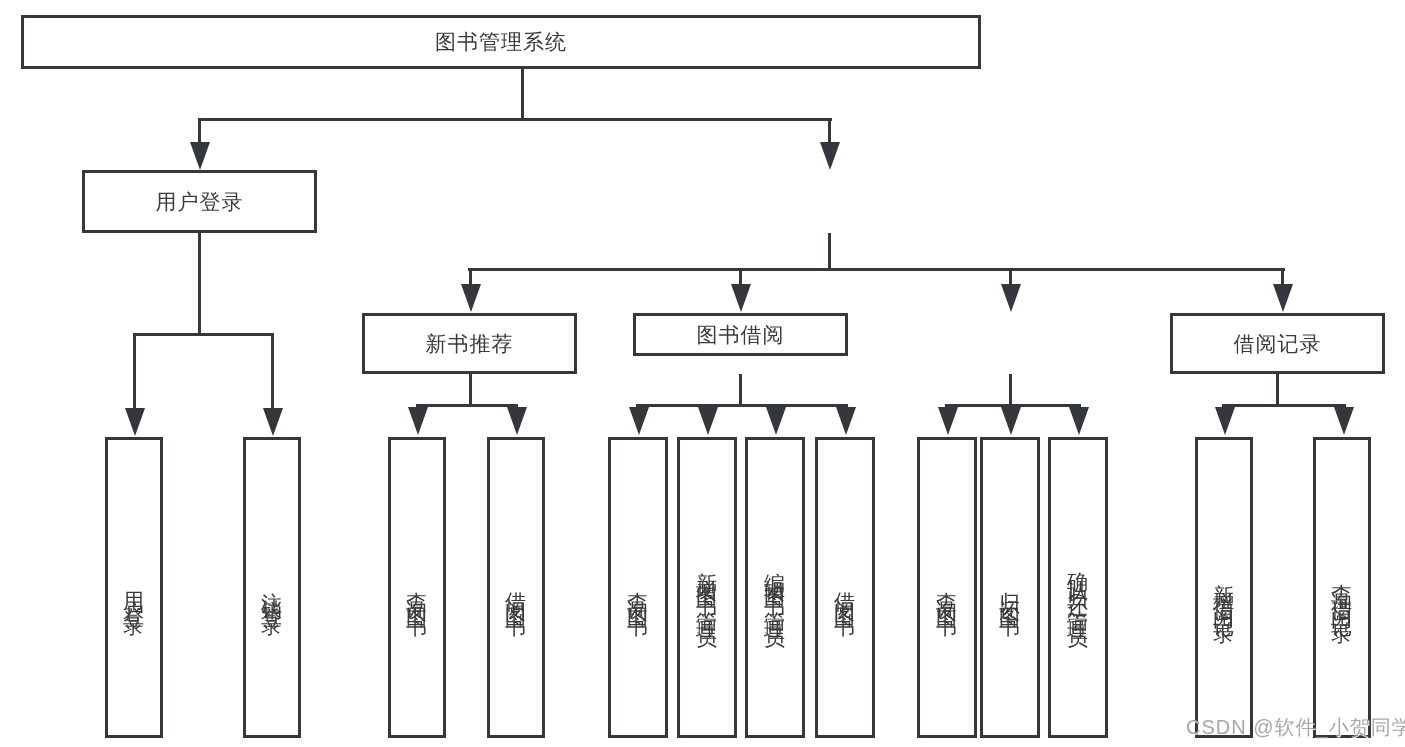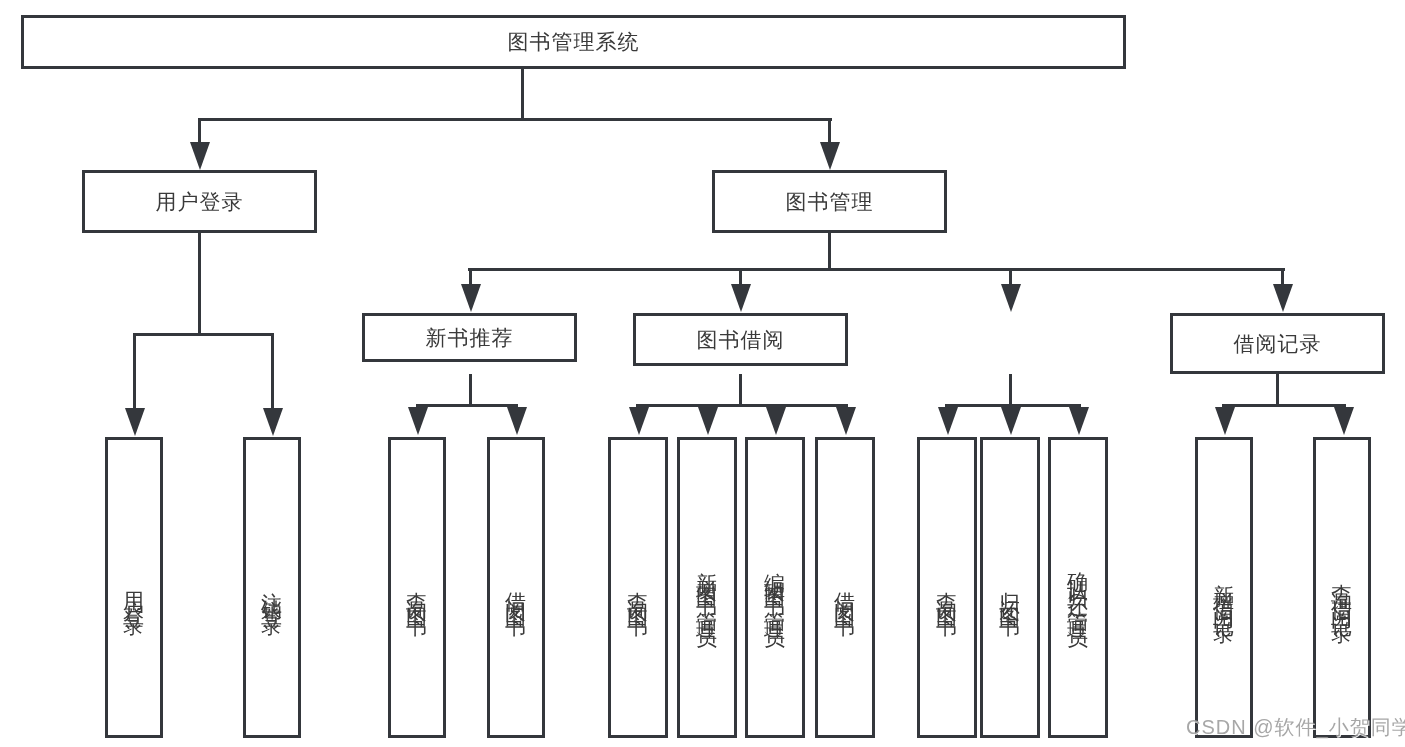--- a/index.html
+++ b/index.html
@@ -56,29 +56,28 @@
     letter-spacing: 1px;
     z-index: 5;
     white-space: nowrap;
   }
 </style>
 </head>
 <body>
 
 <div id="canvas">
 
-  <div class="box" style="left:21px;top:15px;width:1105px;height:54px">图书管理系统</div>
+  <div class="box" style="left:21px;top:15px;width:960px;height:54px">图书管理系统</div>
 
   <div class="box" style="left:82px;top:170px;width:235px;height:63px">用户登录</div>
 
-  <div class="box" style="left:712px;top:170px;width:235px;height:63px">图书管理</div>
 
-  <div class="box" style="left:362px;top:313px;width:215px;height:49px">新书推荐</div>
+  <div class="box" style="left:362px;top:313px;width:215px;height:61px">新书推荐</div>
 
-  <div class="box" style="left:633px;top:313px;width:215px;height:53px">图书借阅</div>
+  <div class="box" style="left:633px;top:313px;width:215px;height:43px">图书借阅</div>
 
 
   <div class="box" style="left:1170px;top:313px;width:215px;height:61px">借阅记录</div>
 
   <div class="box vbox" style="left:105px;top:437px;width:58px;height:301px">用户登录</div>
   <div class="box vbox" style="left:243px;top:437px;width:58px;height:301px">注销登录</div>
 
   <div class="box vbox" style="left:388px;top:437px;width:58px;height:301px">查询图书</div>
   <div class="box vbox" style="left:487px;top:437px;width:58px;height:301px">借阅图书</div>
 

